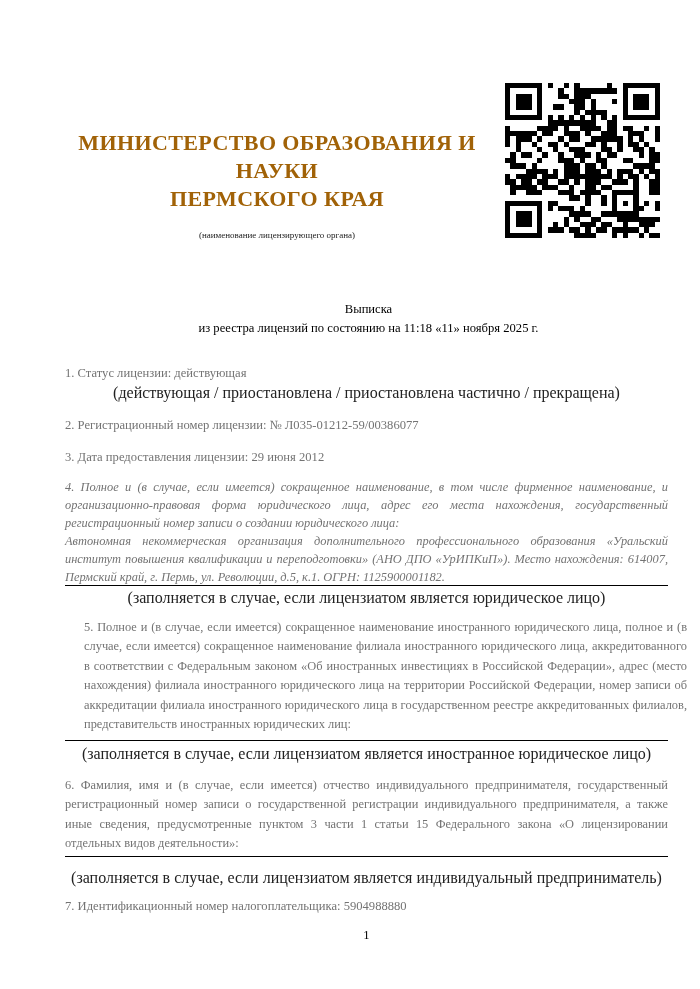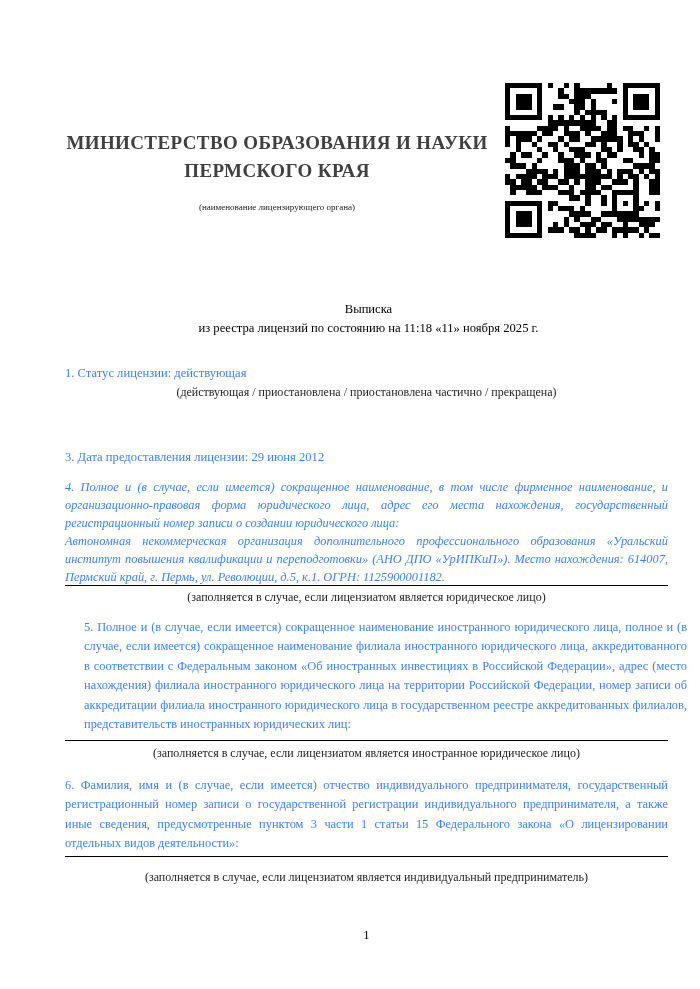--- a/index.html
+++ b/index.html
@@ -9,58 +9,58 @@
     background:#ffffff;
     font-family:"Liberation Serif","DejaVu Serif",serif;
     color:#111;
     overflow:hidden;
   }
   .doc-header{
     position:absolute;left:65px;top:129px;width:424px;
     text-align:center;
   }
   .ministry{
-    font-size:19px;font-weight:bold;line-height:28px;
-    letter-spacing:0.4px;color:#404040;
+    font-size:22px;font-weight:bold;line-height:28px;
+    letter-spacing:0.4px;color:#a16207;
   }
   .org-subtitle{
     font-size:9px;margin-top:17px;color:#222;
   }
   .qr{
     position:absolute;left:505px;top:83px;width:155px;height:155px;
   }
   .qr svg{display:block;width:155px;height:155px;}
   .doc-title{
     position:absolute;left:67px;top:300px;width:603px;
     text-align:center;font-size:12.6px;line-height:19px;color:#000;
   }
   .item{
     position:absolute;left:65px;width:603px;
-    font-size:12.6px;line-height:19px;color:#3b82f6;
+    font-size:12.6px;line-height:19px;color:#737373;
   }
   .para{
     text-align:justify;
   }
   .i1{top:364px;}
   .i1cap{top:386px;}
   .i2{top:416px;}
   .i3{top:448px;}
   .i4{top:479px;font-size:12.4px;line-height:17.9px;font-style:italic;}
   .hr4{top:585px;}
   .cap4{top:591px;}
   .i5{top:618px;font-size:12.4px;line-height:19.4px;margin-left:19px;}
   .hr5{top:740px;}
   .cap5{top:747px;}
   .i6{top:776px;font-size:12.4px;line-height:19.4px;}
   .hr6{top:856px;}
   .cap6{top:863px;margin-top:8px;}
   .i7{top:897px;}
   .caption{
     position:absolute;left:65px;width:603px;
-    text-align:center;font-size:12px;color:#222;line-height:13px;
+    text-align:center;font-size:16px;color:#222;line-height:13px;
   }
   .rule{
     position:absolute;left:65px;width:603px;height:0;
     border-top:1.7px solid #000;
   }
   .page-number{
     position:absolute;left:65px;top:928px;width:603px;
     text-align:center;font-size:12.6px;color:#000;
   }
 </style>
@@ -525,20 +525,21 @@
   </div>
 
   <div class="doc-title">
     <div>Выписка</div>
     <div>из реестра лицензий по состоянию на 11:18 «11» ноября 2025 г.</div>
   </div>
 
   <div class="item i1">1. Статус лицензии: действующая</div>
   <div class="caption i1cap">(действующая / приостановлена / приостановлена частично / прекращена)</div>
 
+  <div class="item i2">2. Регистрационный номер лицензии: № Л035-01212-59/00386077</div>
 
   <div class="item i3">3. Дата предоставления лицензии: 29 июня 2012</div>
 
   <div class="item i4">
     <div class="para">4. Полное и (в случае, если имеется) сокращенное наименование, в том числе фирменное наименование, и организационно-правовая форма юридического лица, адрес его места нахождения, государственный регистрационный номер записи о создании юридического лица:</div>
     <div class="para">Автономная некоммерческая организация дополнительного профессионального образования «Уральский институт повышения квалификации и переподготовки» (АНО ДПО «УрИПКиП»). Место нахождения: 614007, Пермский край, г. Пермь, ул. Революции, д.5, к.1. ОГРН: 1125900001182.</div>
   </div>
   <div class="rule hr4"></div>
   <div class="caption cap4">(заполняется в случае, если лицензиатом является юридическое лицо)</div>
 
@@ -548,16 +549,17 @@
   </div>
   <div class="rule hr5"></div>
   <div class="caption cap5">(заполняется в случае, если лицензиатом является иностранное юридическое лицо)</div>
 
   <div class="item i6">
     <div class="para">6. Фамилия, имя и (в случае, если имеется) отчество индивидуального предпринимателя, государственный регистрационный номер записи о государственной регистрации индивидуального предпринимателя, а также иные сведения, предусмотренные пунктом 3 части 1 статьи 15 Федерального закона «О лицензировании отдельных видов деятельности»:</div>
   </div>
   <div class="rule hr6"></div>
   <div class="caption cap6">(заполняется в случае, если лицензиатом является индивидуальный предприниматель)</div>
 
+  <div class="item i7">7. Идентификационный номер налогоплательщика: 5904988880</div>
 
   <div class="page-number">1</div>
 
 </div>
 
 </body></html>

